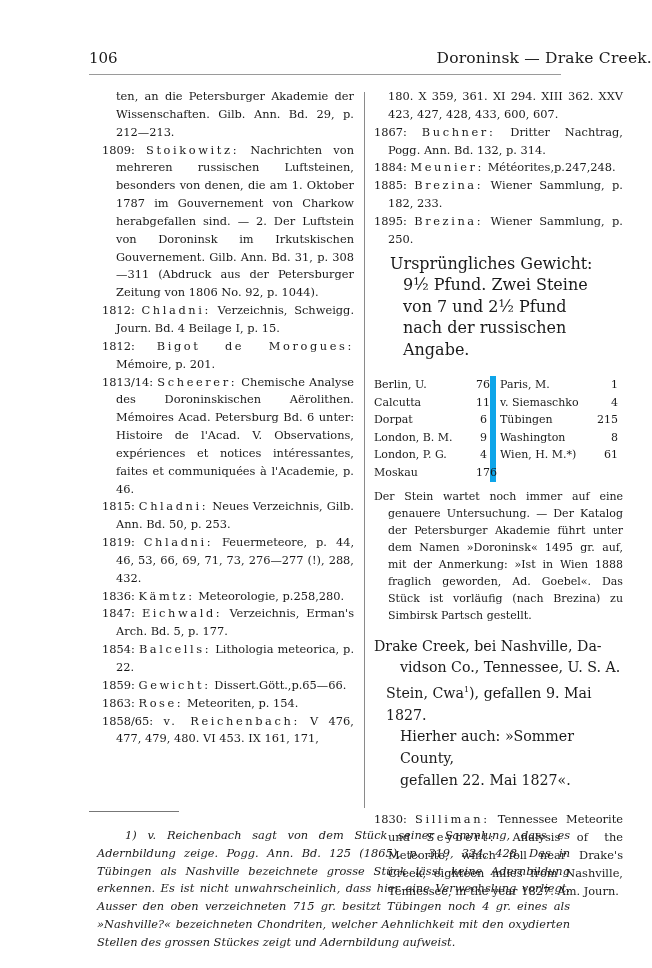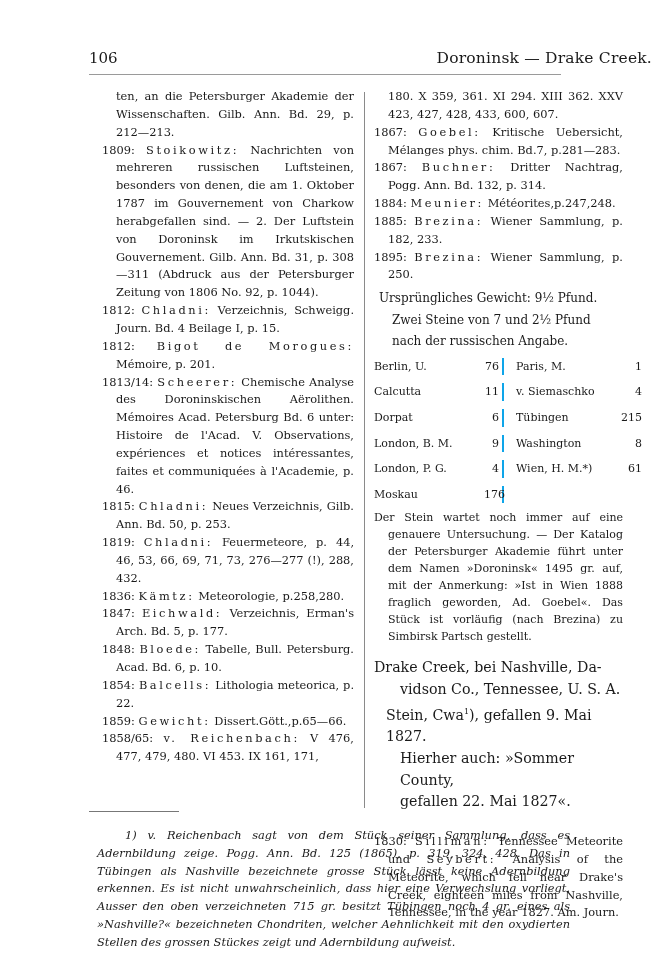--- a/index.html
+++ b/index.html
@@ -11,24 +11,24 @@
     .header-rule { position:absolute; left:89px; top:74px; width:472px; height:0;
       border-top:1px solid #9a9a9a; }
     .col { position:absolute; top:88px; font-size:11.4px; line-height:17.85px; }
     .col-left { left:102px; width:252px; }
     .col-right { left:374px; width:249px; }
     .col-divider { position:absolute; left:364px; top:92px; width:0; height:716px;
       border-left:1px solid #8a8a8a; }
     .entry { text-indent:-14px; padding-left:14px; text-align:justify; margin:0; }
     .entry.cont { text-indent:0; }
     .sp { letter-spacing:2.6px; }
-    .big { font-size:12px; line-height:21.5px; margin:5px; text-indent:-13px; padding-left:13px; }
+    .big { font-size:16px; line-height:21.5px; margin:16px; text-indent:-13px; padding-left:13px; }
     .weights { display:grid; grid-template-columns:102px 20px 100px 22px; font-size:11px;
-      line-height:17.6px; margin:3px 0 4px 0; padding-left:0;gap:8px; }
-    .weights .num { text-align:right; padding-right:3px; border-right:2px solid #0ea5e9; }
+      line-height:17.6px; margin:3px 0 4px 0; padding-left:0; }
+    .weights .num { text-align:right; padding-right:3px; border-right:6px solid #0ea5e9; }
     .weights .lbl2 { padding-left:4px; }
     .weights .num2 { text-align:right; }
     .note { text-indent:-14px; padding-left:14px; text-align:justify; margin:6px 0 0 0; font-size:11px; line-height:17px; }
     .drake { font-size:14.2px; line-height:21.7px; margin:12px 0 0 0; text-indent:0; }
     .drake .hd { font-weight:normal; }
     .drake .ind { padding-left:26px; display:block; }
     .drake .ind2 { padding-left:12px; display:block; }
     .footnote-rule { position:absolute; left:89px; top:811px; width:90px; border-top:1px solid #777; }
     .footnote { position:absolute; left:89px; top:819px; width:473px; font-size:11.4px;
       line-height:17.8px; text-align:justify; text-indent:28px; margin:8px;font-style:italic; }
@@ -44,31 +44,30 @@
 <div class="col col-left" id="left-col">
     <p class="entry cont" style="padding-left: 14px;"><span>ten, an die Petersburger Akademie der Wissenschaften. Gilb. Ann. Bd. 29, p. 212—213.</span></p>
     <p class="entry"><span>1809:</span> <span class="sp">Stoikowitz:</span> <span>Nachrichten von mehreren russischen Luftsteinen, besonders von denen, die am 1. Oktober 1787 im Gouvernement von Charkow herabgefallen sind. — 2. Der Luftstein von Doroninsk im Irkutskischen Gouvernement. Gilb. Ann. Bd. 31, p. 308—311 (Abdruck aus der Petersburger Zeitung von 1806 No. 92, p. 1044).</span></p>
     <p class="entry"><span>1812:</span> <span class="sp">Chladni:</span> <span>Verzeichnis, Schweigg. Journ. Bd. 4 Beilage I, p. 15.</span></p>
     <p class="entry"><span>1812:</span> <span class="sp">Bigot de Morogues:</span> <span>Mémoire, p. 201.</span></p>
     <p class="entry"><span>1813/14:</span> <span class="sp">Scheerer:</span> <span>Chemische Analyse des Doroninskischen Aërolithen. Mémoires Acad. Petersburg Bd. 6 unter: Histoire de l'Acad. V. Observations, expériences et notices intéressantes, faites et communiquées à l'Academie, p. 46.</span></p>
     <p class="entry"><span>1815:</span> <span class="sp">Chladni:</span> <span>Neues Verzeichnis, Gilb. Ann. Bd. 50, p. 253.</span></p>
     <p class="entry"><span>1819:</span> <span class="sp">Chladni:</span> <span>Feuermeteore, p. 44, 46, 53, 66, 69, 71, 73, 276—277 (!), 288, 432.</span></p>
     <p class="entry"><span>1836:</span> <span class="sp">Kämtz:</span> <span>Meteorologie, p.258,280.</span></p>
     <p class="entry"><span>1847:</span> <span class="sp">Eichwald:</span> <span>Verzeichnis, Erman's Arch. Bd. 5, p. 177.</span></p>
-    <p class="entry"><span>1848:</span> <span class="sp">Bloede:</span> <span>Tabelle, Bull. Petersburg. Acad. Bd. 6, p. 10.</span></p>
     <p class="entry"><span>1854:</span> <span class="sp">Balcells:</span> <span>Lithologia meteorica, p. 22.</span></p>
     <p class="entry"><span>1859:</span> <span class="sp">Gewicht:</span> <span>Dissert.Gött.,p.65—66.</span></p>
+    <p class="entry"><span>1863:</span> <span class="sp">Rose:</span> <span>Meteoriten, p. 154.</span></p>
     <p class="entry"><span>1858/65:</span> <span class="sp">v. Reichenbach:</span> <span>V 476, 477, 479, 480. VI 453. IX 161, 171,</span></p>
   </div>
 <div class="col-divider"></div>
 
 <div class="col col-right">
   <p class="entry cont" style="padding-left:14px">180. X 359, 361. XI 294. XIII 362. XXV 423, 427, 428, 433, 600, 607.</p>
   <div id="right-entries">
-      <p class="entry"><span>1867:</span> <span class="sp">Goebel:</span> <span>Kritische Uebersicht, Mélanges phys. chim. Bd.7, p.281—283.</span></p>
       <p class="entry"><span>1867:</span> <span class="sp">Buchner:</span> <span>Dritter Nachtrag, Pogg. Ann. Bd. 132, p. 314.</span></p>
       <p class="entry"><span>1884:</span> <span class="sp">Meunier:</span> <span>Météorites,p.247,248.</span></p>
       <p class="entry"><span>1885:</span> <span class="sp">Brezina:</span> <span>Wiener Sammlung, p. 182, 233.</span></p>
       <p class="entry"><span>1895:</span> <span class="sp">Brezina:</span> <span>Wiener Sammlung, p. 250.</span></p>
     </div>
 
   <p class="big" style="margin-top:4px">Ursprüngliches Gewicht: 9½ Pfund. Zwei Steine von 7 und 2½ Pfund nach der russischen Angabe.</p>
 
   <div class="weights" id="weights">
       <div>Berlin, U.</div>

